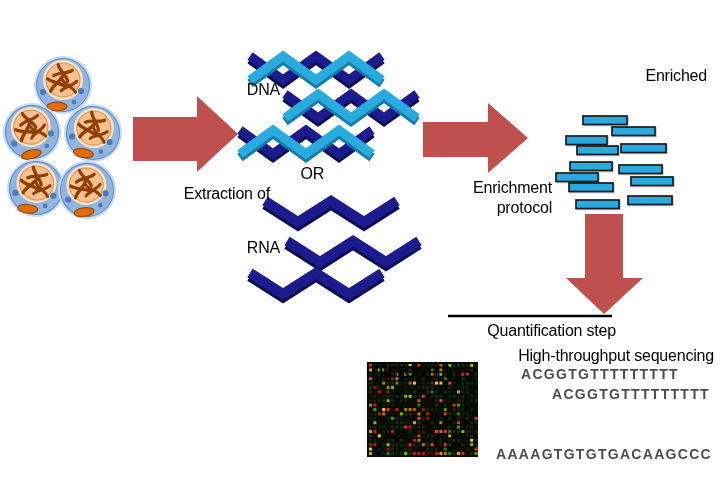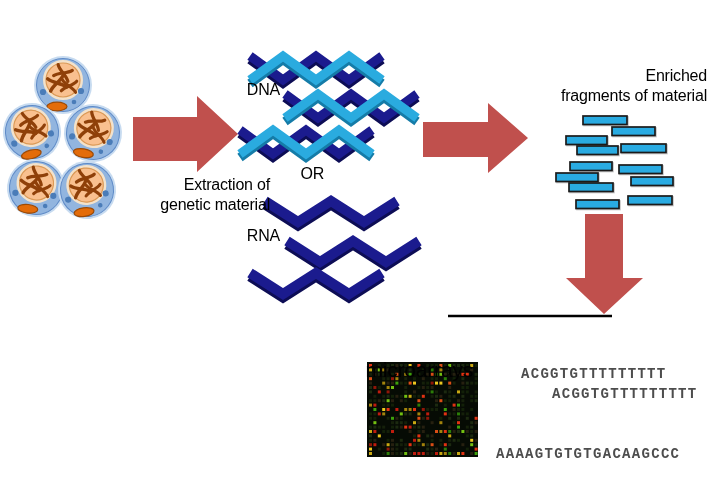--- a/index.html
+++ b/index.html
@@ -4,21 +4,21 @@
 <style>
   *{margin:0;padding:0;box-sizing:border-box}
   html,body{background:#fff}
   body{width:720px;height:498px;overflow:hidden}
   .canvas{position:relative;width:720px;height:498px;background:#fff;
           font-family:"Liberation Sans",sans-serif}
   .canvas>svg{position:absolute;left:0;top:0}
 
   .lbl{position:absolute;text-align:right;font-size:16px;color:#000000;
        line-height:20px;letter-spacing:-0.2px}
-  .seq{position:absolute;font-family:Liberation Mono, monospace;font-weight:bold;
+  .seq{position:absolute;font-family:Liberation Sans, sans-serif;font-weight:bold;
        font-size:14px;letter-spacing:1.3px;color:var(--sequence-gray,#4d4d4d);white-space:pre}
 
   .arrow{fill:var(--arrow-red,#c0504d)}
   .frag{fill:var(--fragment-fill,#29abe2);stroke:var(--fragment-border,#1a1a1a);
         stroke-width:1.7;filter:drop-shadow(1.5px 1.5px 0 #c9c9c9)}
   .qline{stroke:var(--line-black,#000);stroke-width:2.6}
   .marray-bg{fill:var(--microarray-bg,#060b04)}
 
   .c-halo{fill:var(--cell-halo,#c7dbf0)}
   .c-body{fill:var(--cell-body,#92b5df);stroke:var(--cell-edge,#5e8ac7);stroke-width:1}
@@ -441,38 +441,42 @@
           <rect x="448.2" y="452.0" width="3" height="3" fill="#2b7d08"></rect>
           <rect x="452.6" y="452.0" width="3" height="3" fill="#262010"></rect>
           <rect x="457.0" y="452.0" width="3" height="3" fill="#c9a812"></rect>
           <rect x="461.4" y="452.0" width="3" height="3" fill="#e23212"></rect>
           <rect x="470.2" y="452.0" width="3" height="3" fill="#262010"></rect>
           <rect x="474.6" y="452.0" width="3" height="3" fill="#3da00c"></rect>
         </g>
     </g>
   </svg>
 
-  <div class="lbl" style="left:100px;top:175px;width:170px">
+  <div class="lbl" style="left:100px;top:184px;width:170px">
     <div>Extraction of</div>
-    <div>genetic material</div>
   </div>
 
   <div class="lbl" style="left:236px;top:80px;width:44px">DNA</div>
 
   <div class="lbl" style="left:280px;top:164px;width:44px">OR</div>
 
-  <div class="lbl" style="left:236px;top:226px;width:44px">RNA</div>
-
+  <div class="lbl" style="left:236px;top:238px;width:44px">RNA</div>
+
+  <div class="lbl" style="left:392px;top:178px;width:160px">
+    <div>Enrichment</div>
+    <div>protocol</div>
+  </div>
 
   <div class="lbl" style="left:517px;top:66px;width:190px">
     <div>Enriched</div>
-    <div>fragments of material</div>
   </div>
 
+  <div class="lbl" style="left:441px;top:321px;width:175px">Quantification step</div>
 
   <div class="lbl" style="left:362px;top:360px;width:111px;font-size:21px">microarrays</div>
 
+  <div class="lbl" style="left:498px;top:346px;width:216px">High-throughput sequencing</div>
 
   <div class="seq" style="left:521px;top:366px">ACGGTGTTTTTTTTT</div>
   <div class="seq" style="left:552px;top:386px">ACGGTGTTTTTTTTT</div>
   <div class="seq" style="left:496px;top:446px">AAAAGTGTGTGACAAGCCC</div>
 
 </div>
 
 </body></html>

